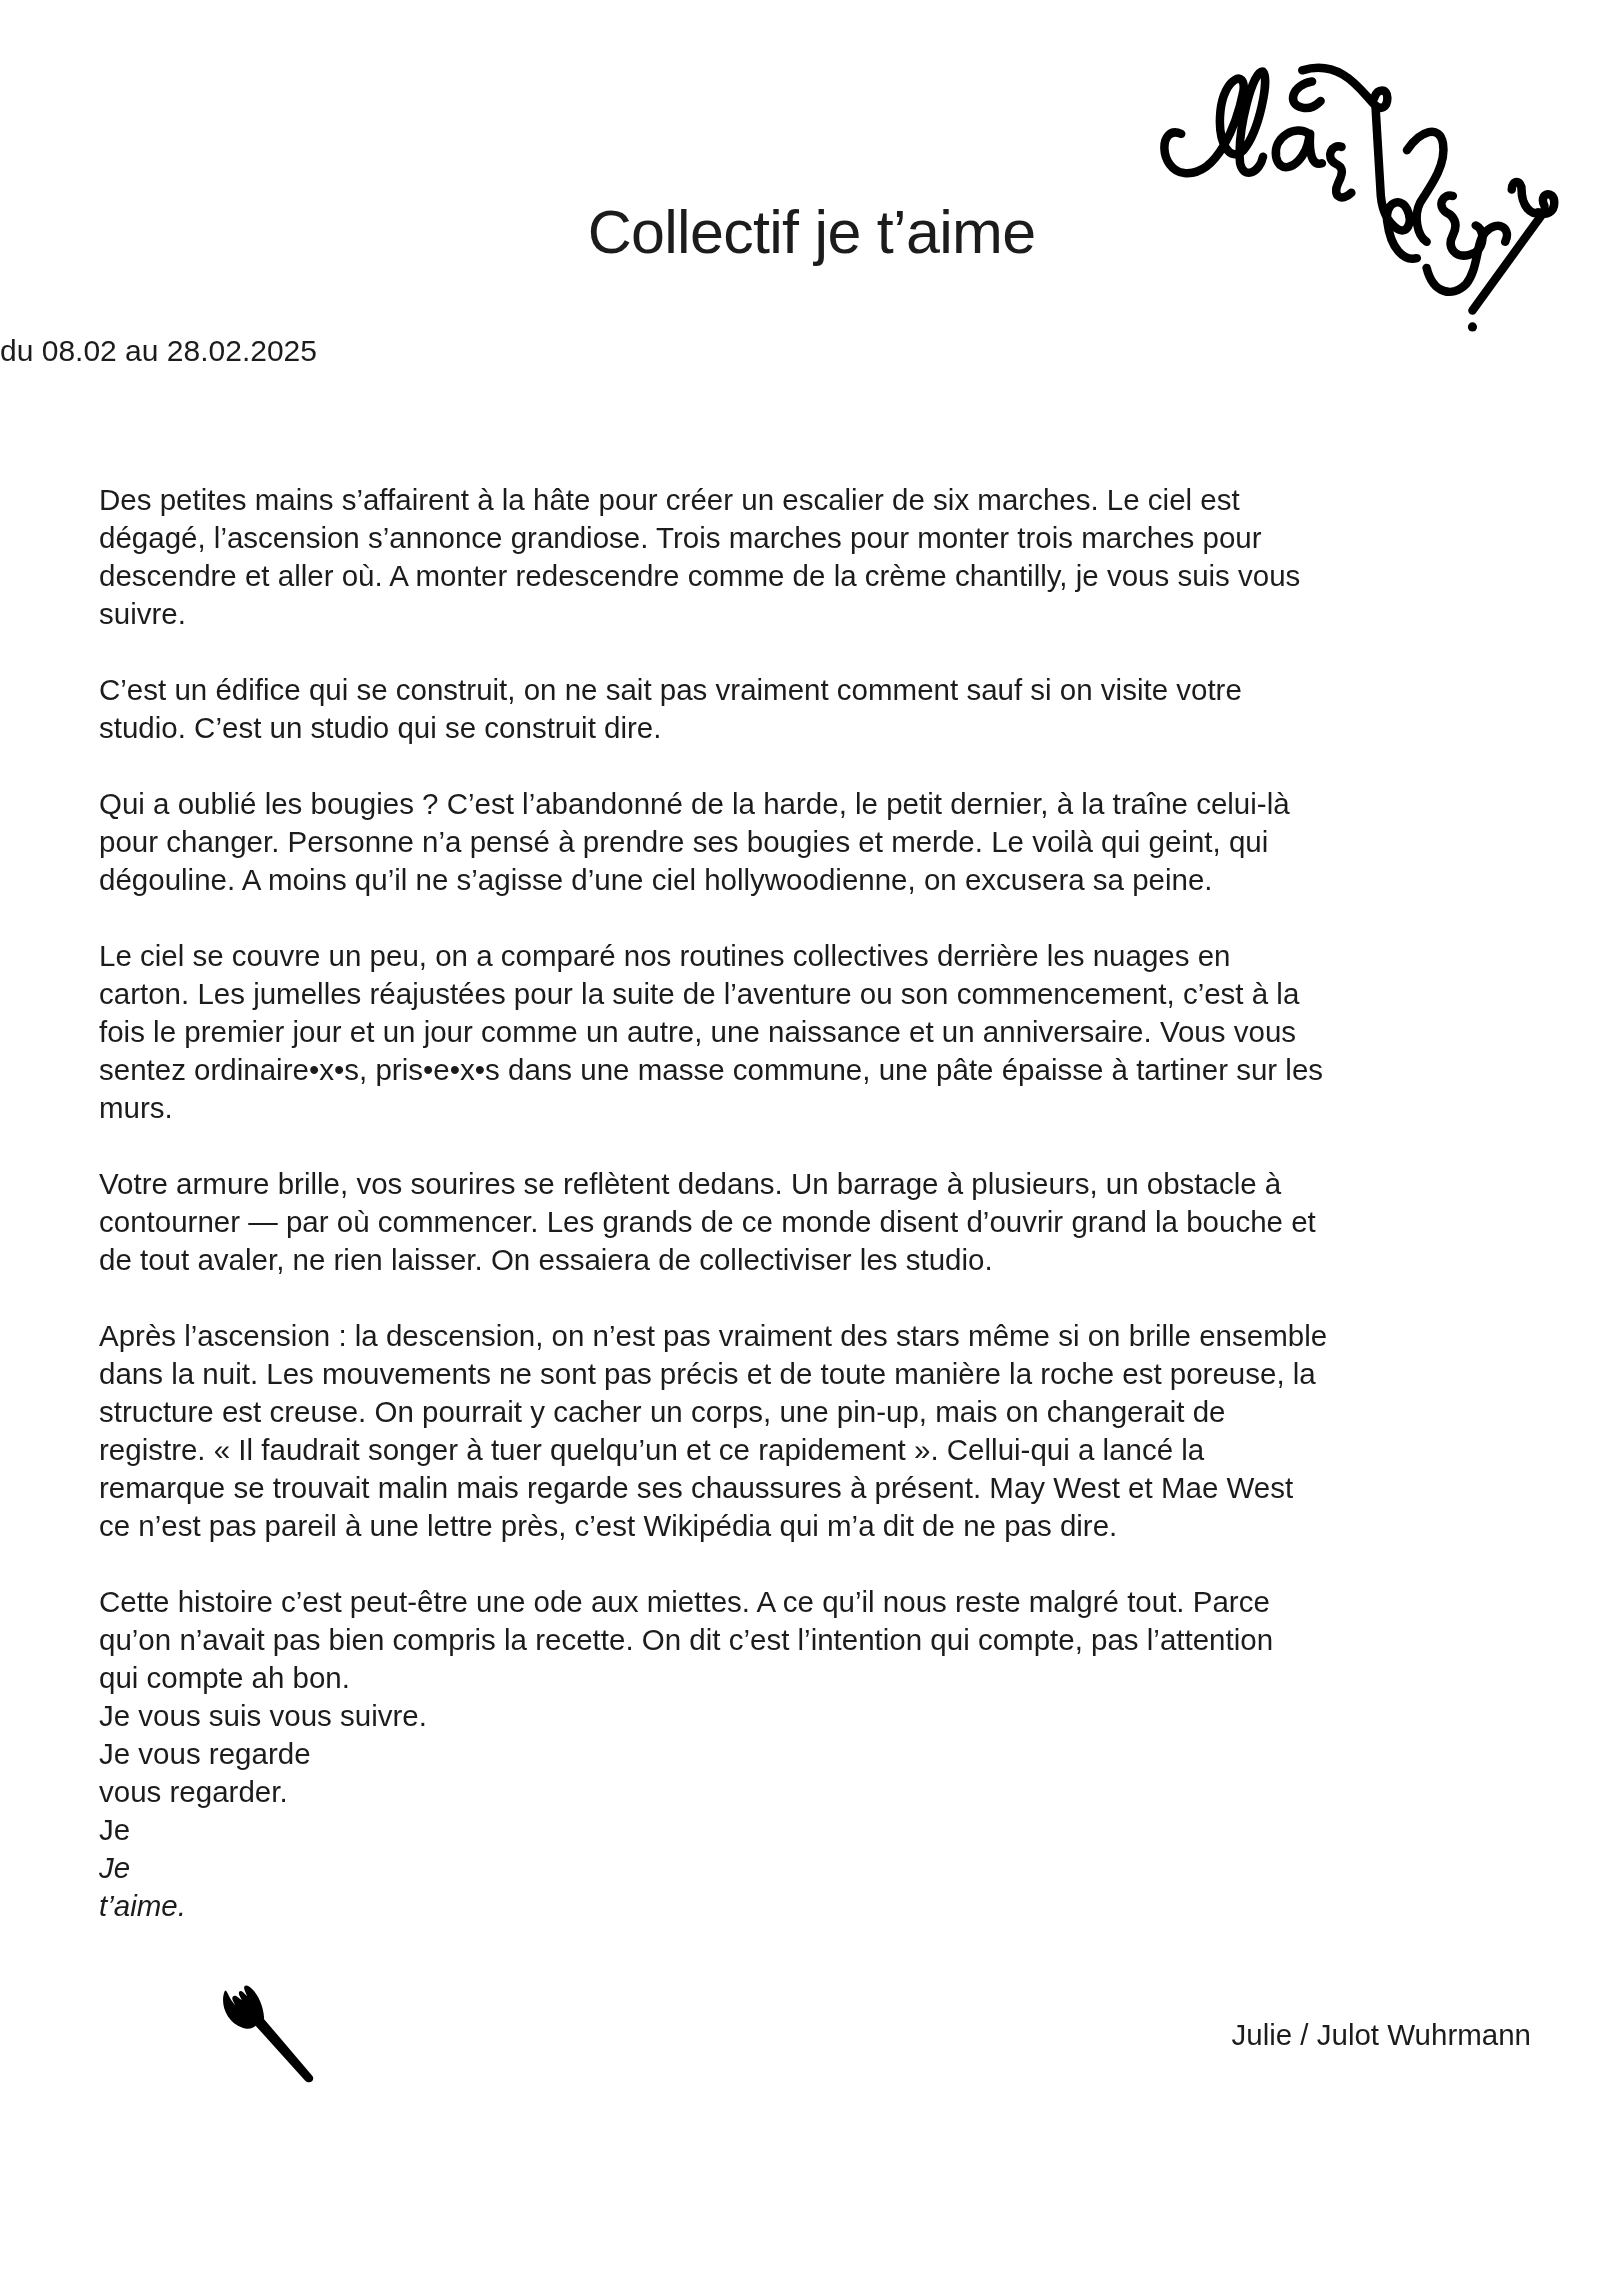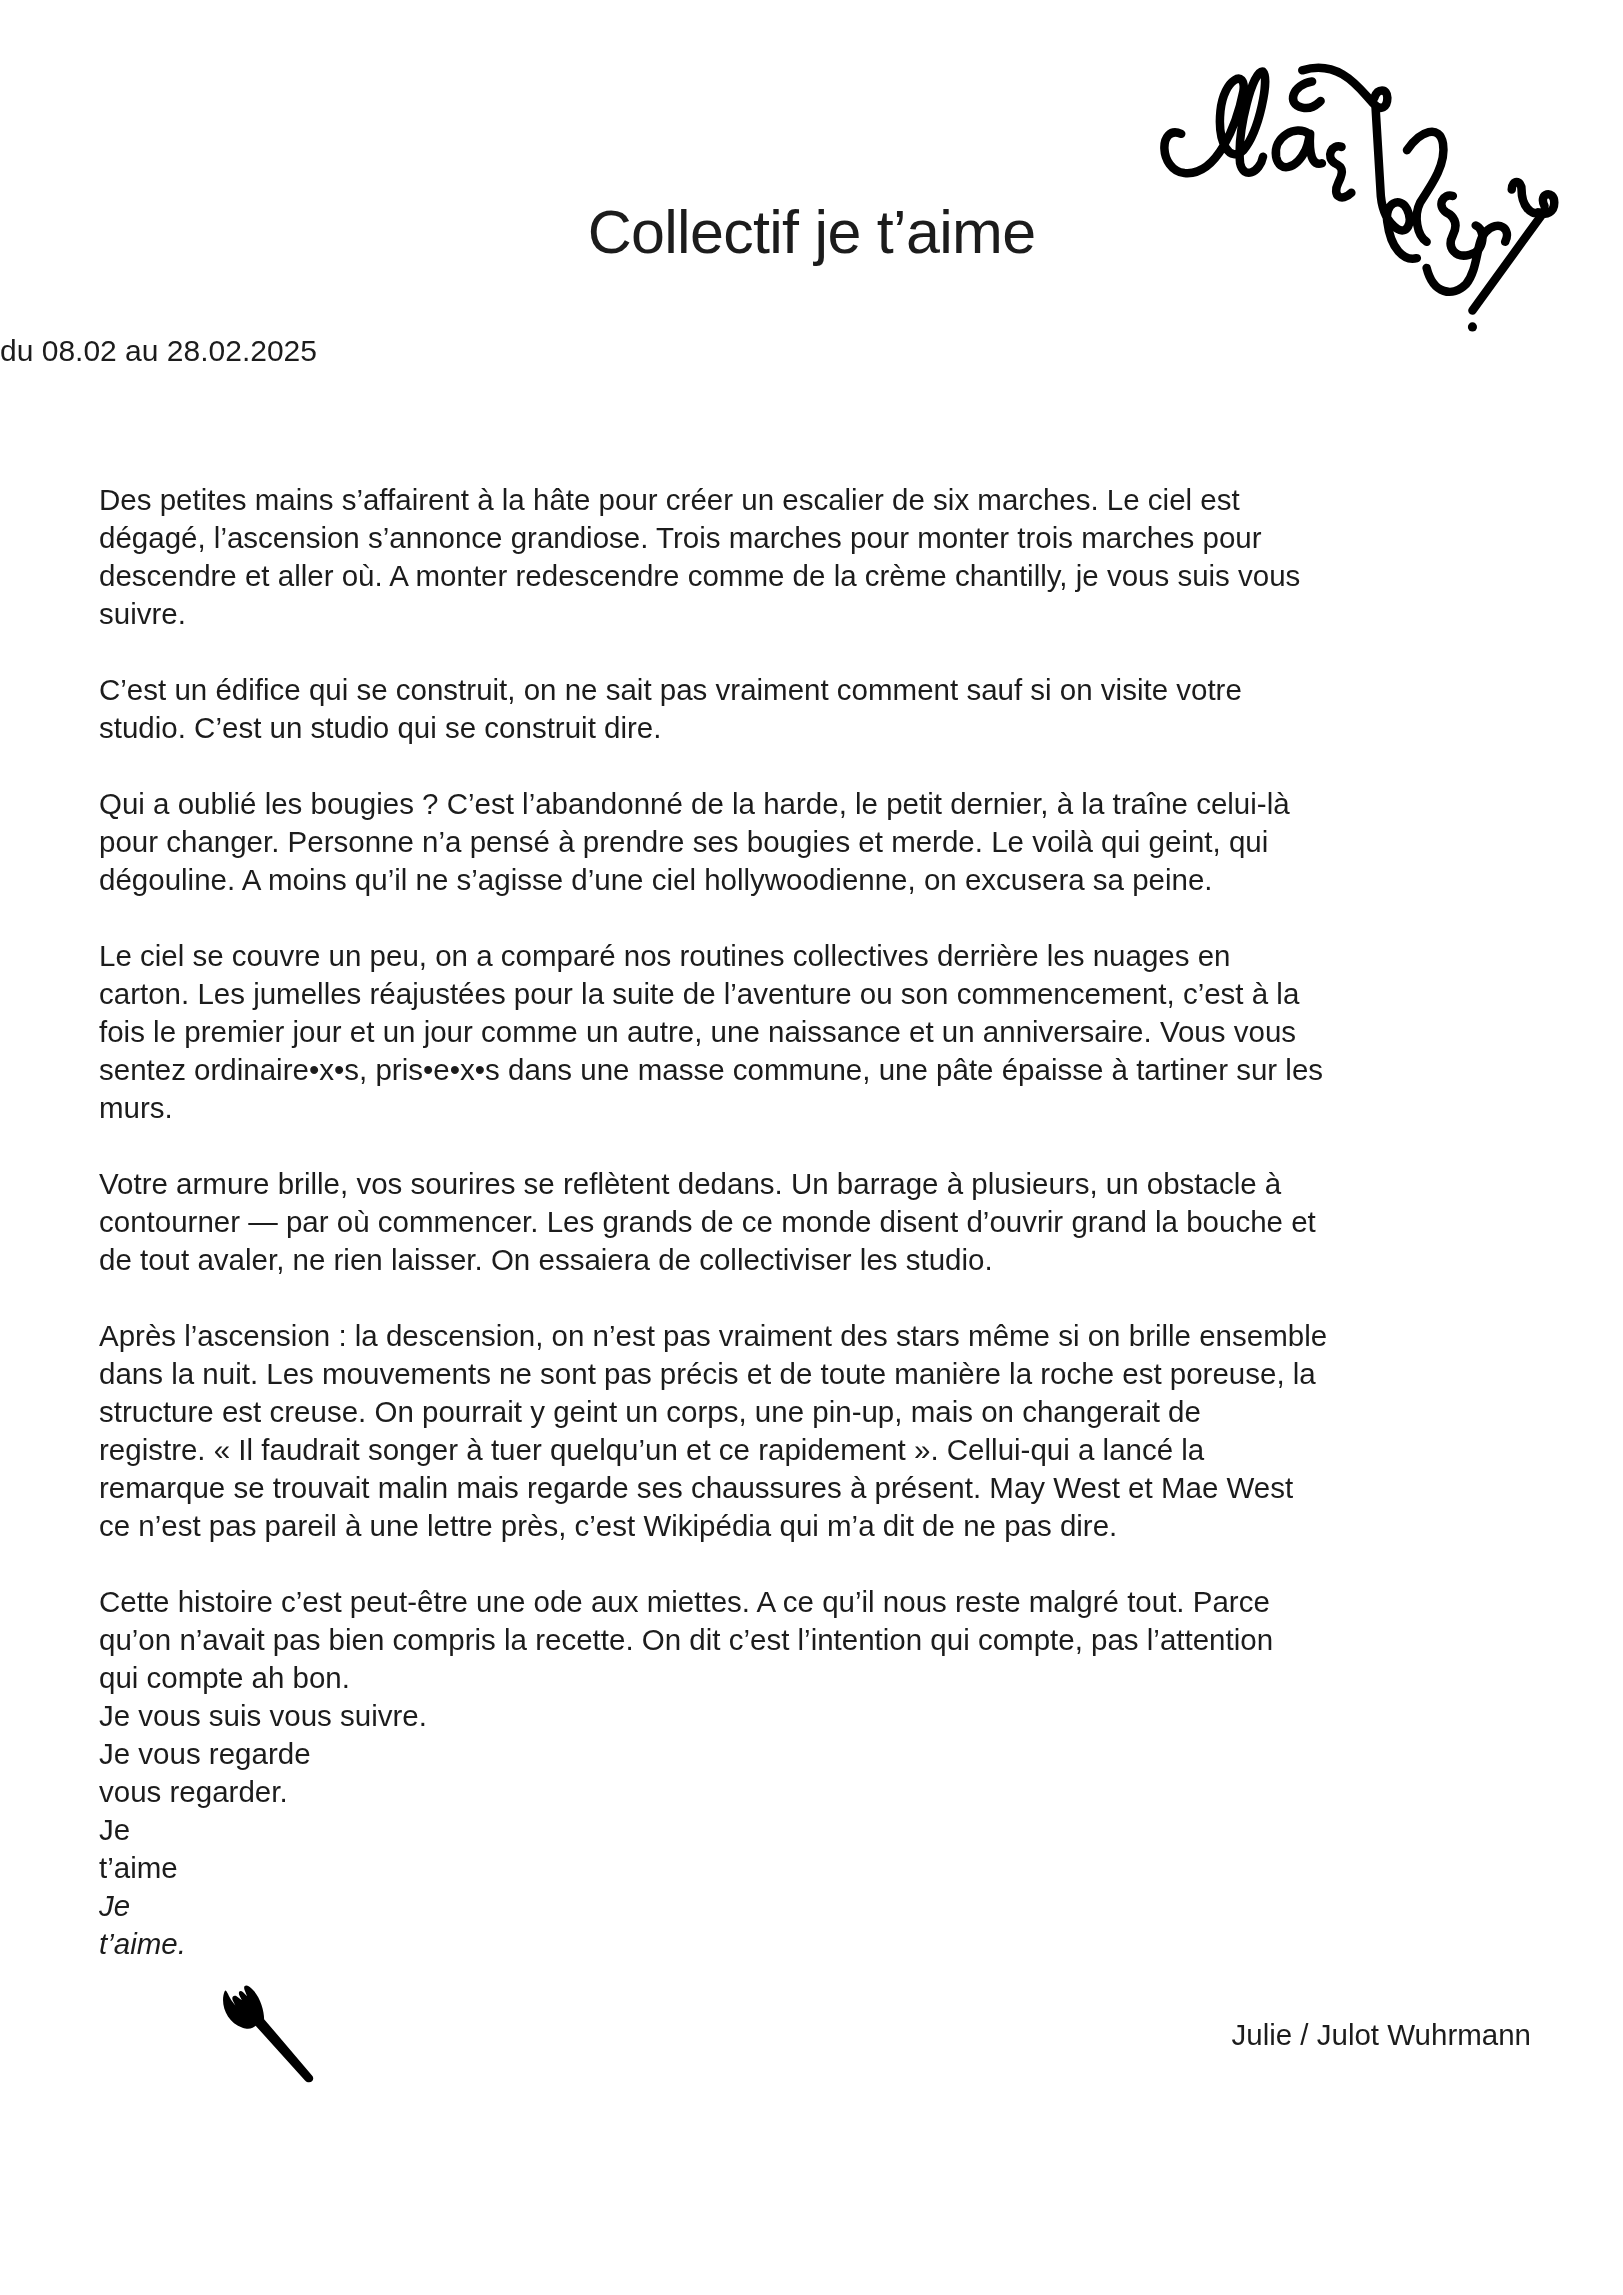--- a/index.html
+++ b/index.html
@@ -78,34 +78,33 @@
       <span class="line">murs.</span>
     </div>
     <div class="para">
       <span class="line">Votre armure brille, vos sourires se reflètent dedans. Un barrage à plusieurs, un obstacle à</span>
       <span class="line">contourner — par où commencer. Les grands de ce monde disent d’ouvrir grand la bouche et</span>
       <span class="line">de tout avaler, ne rien laisser. On essaiera de collectiviser les studio.</span>
     </div>
     <div class="para">
       <span class="line">Après l’ascension : la descension, on n’est pas vraiment des stars même si on brille ensemble</span>
       <span class="line">dans la nuit. Les mouvements ne sont pas précis et de toute manière la roche est poreuse, la</span>
-      <span class="line">structure est creuse. On pourrait y geint un corps, une pin-up, mais on changerait de</span>
+      <span class="line">structure est creuse. On pourrait y cacher un corps, une pin-up, mais on changerait de</span>
       <span class="line">registre. « Il faudrait songer à tuer quelqu’un et ce rapidement ». Cellui-qui a lancé la</span>
       <span class="line">remarque se trouvait malin mais regarde ses chaussures à présent. May West et Mae West</span>
       <span class="line">ce n’est pas pareil à une lettre près, c’est Wikipédia qui m’a dit de ne pas dire.</span>
     </div>
     <div class="para coda">
       <span class="line">Cette histoire c’est peut-être une ode aux miettes. A ce qu’il nous reste malgré tout. Parce</span>
       <span class="line">qu’on n’avait pas bien compris la recette. On dit c’est l’intention qui compte, pas l’attention</span>
       <span class="line">qui compte ah bon.</span>
       <span class="line">Je vous suis vous suivre.</span>
       <span class="line">Je vous regarde</span>
       <span class="line">vous regarder.</span>
       <span class="line">Je</span>
-      <span class="line">t’aime</span>
       <span class="line italic">Je</span>
       <span class="line italic">t’aime.</span>
     </div>
   </div>
 
   <svg class="fork" viewBox="0 0 180 180">
     <path d="M18 32 C10 50 20 80 45 88 C55 92 62 88 65 85 L140 168 C146 175 156 170 152 162 L78 75 C78 60 70 35 55 25 C50 22 46 24 48 30 L52 40 L46 34 C42 30 38 32 40 38 L44 46 L36 40 C32 38 28 40 30 46 L34 54 L28 46 C24 40 20 28 18 32 Z" fill="#000"></path>
   </svg>
 
   <div class="signature">Julie / Julot Wuhrmann</div>

